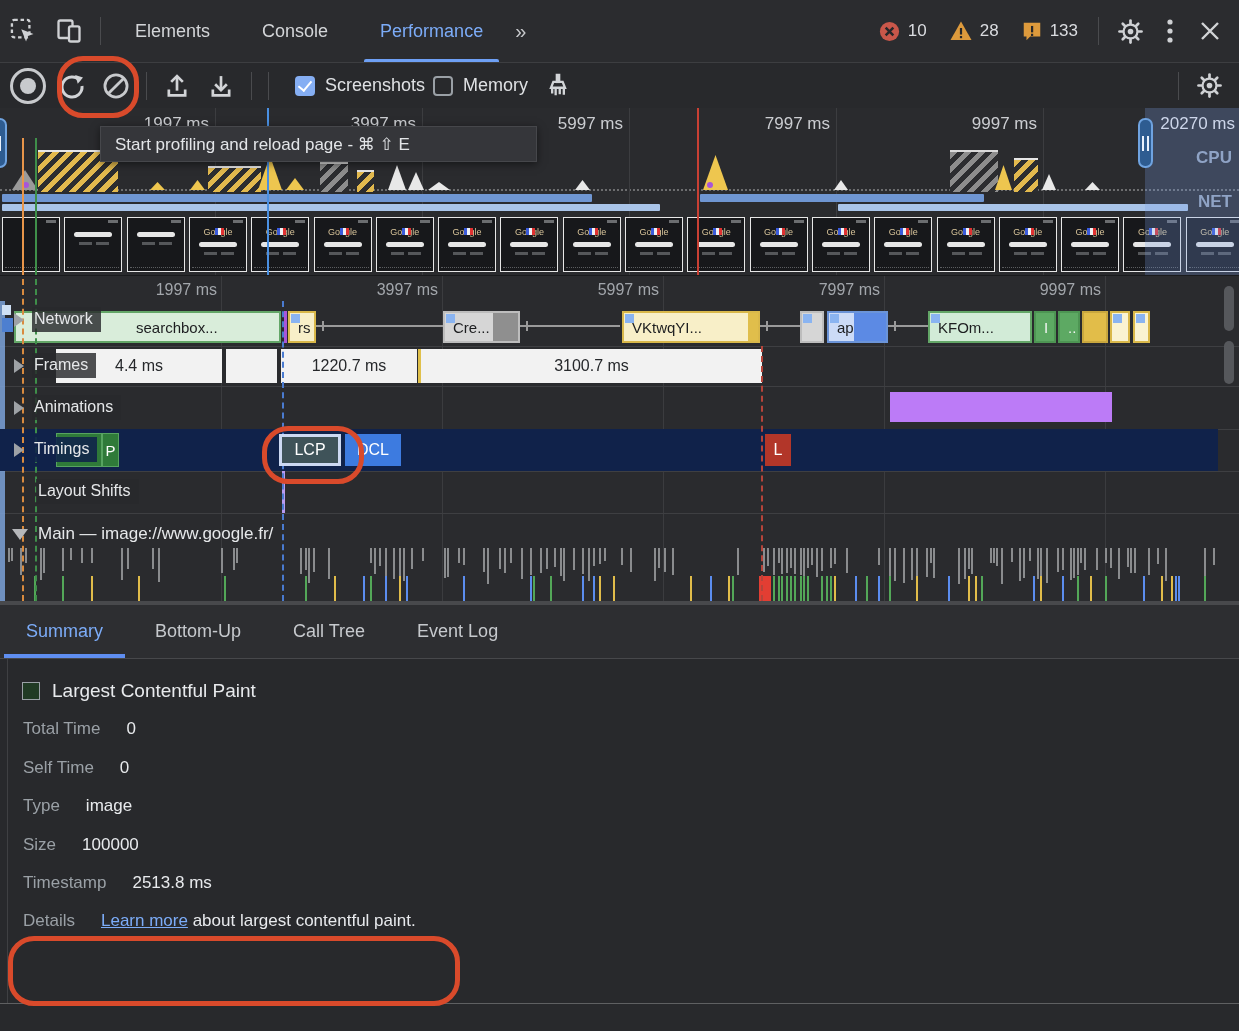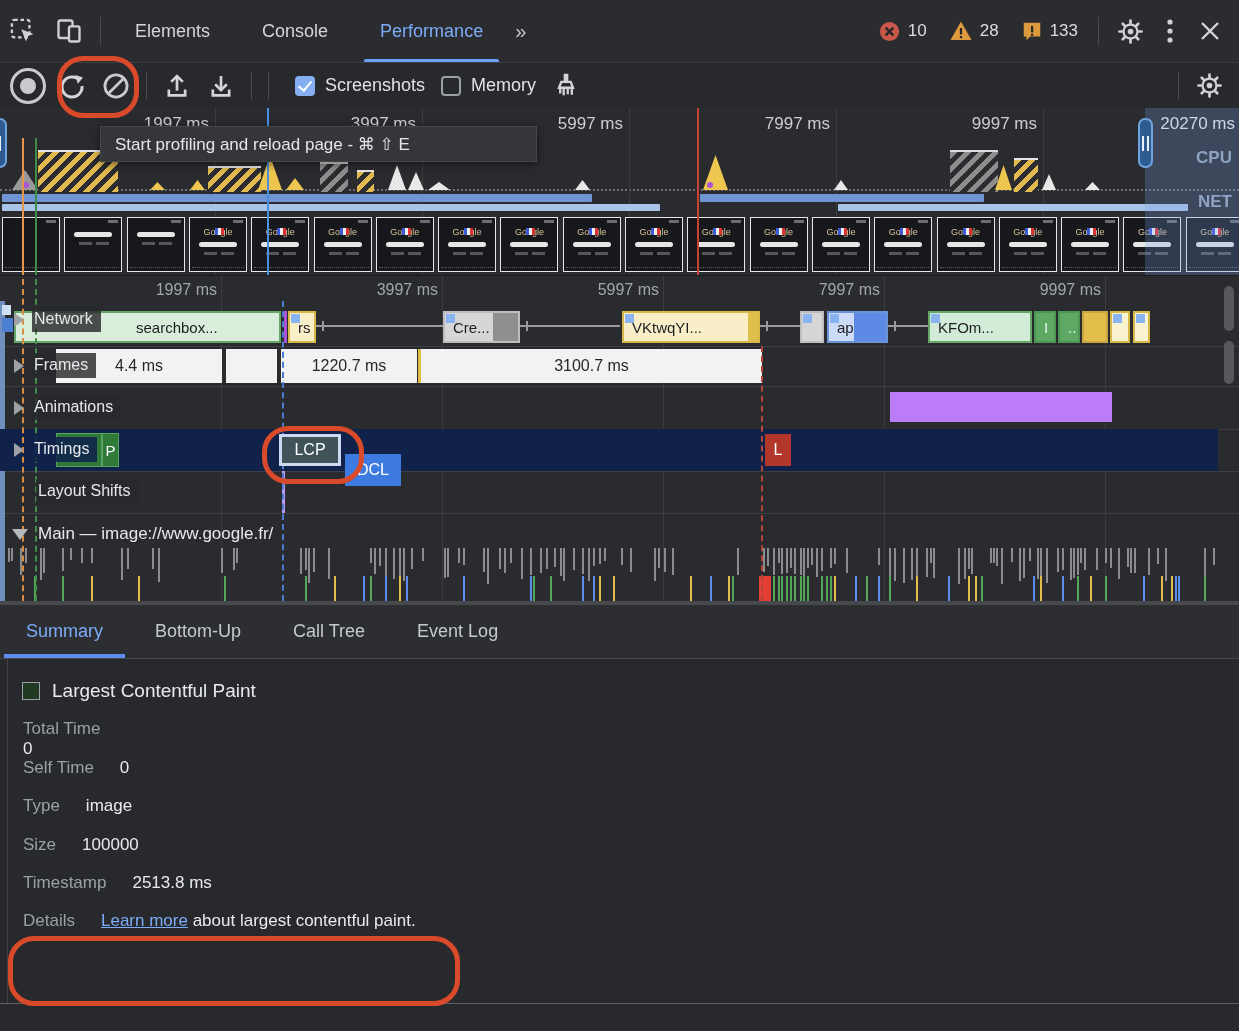--- a/index.html
+++ b/index.html
@@ -227,21 +227,21 @@
           <path d="M7 10.5 L12 15.5 L17 10.5"></path>
           <path d="M5 15 v5 h14 v-5"></path>
         </svg>
     </div>
     <div class="vdiv"></div>
     <div class="vdiv"></div>
     <div class="cb">
       <span class="cbbox on"></span>
       <span class="cblab">Screenshots</span>
     </div>
-    <div class="cb" style="margin-left:16px;">
+    <div class="cb" style="margin-left:8px;">
       <span class="cbbox off"></span>
       <span class="cblab">Memory</span>
     </div>
     <div class="btn" style="margin-left:8px;">
       <svg width="28" height="28" viewBox="0 0 24 24" fill="none" stroke="#d2d4d7" stroke-width="2">
           <path d="M11 2.5 h2 v6 h-2 Z" fill="#d2d4d7"></path>
           <path d="M8 8.5 h8 l2 5 h-12 Z"></path>
           <path d="M7 13.5 v5 M10 13.5 v6.5 M13.5 13.5 v5.5 M17 13.5 v6"></path>
         </svg>
     </div>
@@ -631,21 +631,21 @@
         </div>
         <div class="req st-paleyellow" style="left: 1133px; width: 17px;">
           <div class="pchip"></div>
         </div>
         <div class="frame" style="left: 56px; width: 166px;">4.4 ms</div>
         <div class="frame" style="left: 226px; width: 51px;"></div>
         <div class="frame" style="left: 281px; width: 136px;">1220.7 ms</div>
         <div class="frame" style="left: 421px; width: 341px;">3100.7 ms</div>
         <div style="position: absolute; left: 418px; top: 73px; width: 3px; height: 34px; background: rgb(224, 192, 75); z-index: 13;"></div>
         <div class="marker mk-sel" style="left: 279px; width: 62px;">LCP</div>
-        <div class="marker mk-blue" style="left: 345px; width: 56px; margin-top: 20px;">DCL</div>
+        <div class="marker mk-blue" style="left: 345px; width: 56px;">DCL</div>
         <div class="marker mk-red" style="left: 765px; width: 26px;">L</div>
         <div class="flame-tick" style="left: 8px; top: 272px; height: 14.115px; background: rgb(138, 140, 142);"></div>
         <div class="flame-tick" style="left: 11px; top: 272px; height: 12.6159px; background: rgb(138, 140, 142);"></div>
         <div class="flame-tick" style="left: 20px; top: 272px; height: 27.408px; background: rgb(138, 140, 142);"></div>
         <div class="flame-tick" style="left: 25px; top: 272px; height: 15.365px; background: rgb(138, 140, 142);"></div>
         <div class="flame-tick" style="left: 34px; top: 300px; height: 25px; background: rgb(83, 167, 88);"></div>
         <div class="flame-tick" style="left: 40px; top: 272px; height: 31.9055px; background: rgb(138, 140, 142);"></div>
         <div class="flame-tick" style="left: 43px; top: 272px; height: 24.8949px; background: rgb(138, 140, 142);"></div>
         <div class="flame-tick" style="left: 62px; top: 272px; height: 22.7371px; background: rgb(138, 140, 142);"></div>
         <div class="flame-tick" style="left: 62px; top: 300px; height: 25px; background: rgb(83, 167, 88);"></div>
@@ -892,21 +892,21 @@
       </div>
   </div>
 
   <div class="summary">
     <div class="abs" style="left:7px;top:0;width:1px;height:344px;background:#3f4043;"></div>
     <div class="sum-head">
       <span class="swatch"></span>
       <span class="sum-title">Largest Contentful Paint</span>
     </div>
     <div id="sum-rows">
-        <div class="srow" style="top: 60px; flex-direction: column;">
+        <div class="srow" style="top: 60px;">
           <span class="slab">Total Time</span>
           <span class="sval">0</span>
         </div>
         <div class="srow" style="top: 98.5px;">
           <span class="slab">Self Time</span>
           <span class="sval">0</span>
         </div>
         <div class="srow" style="top: 137px;">
           <span class="slab">Type</span>
           <span class="sval">image</span>

